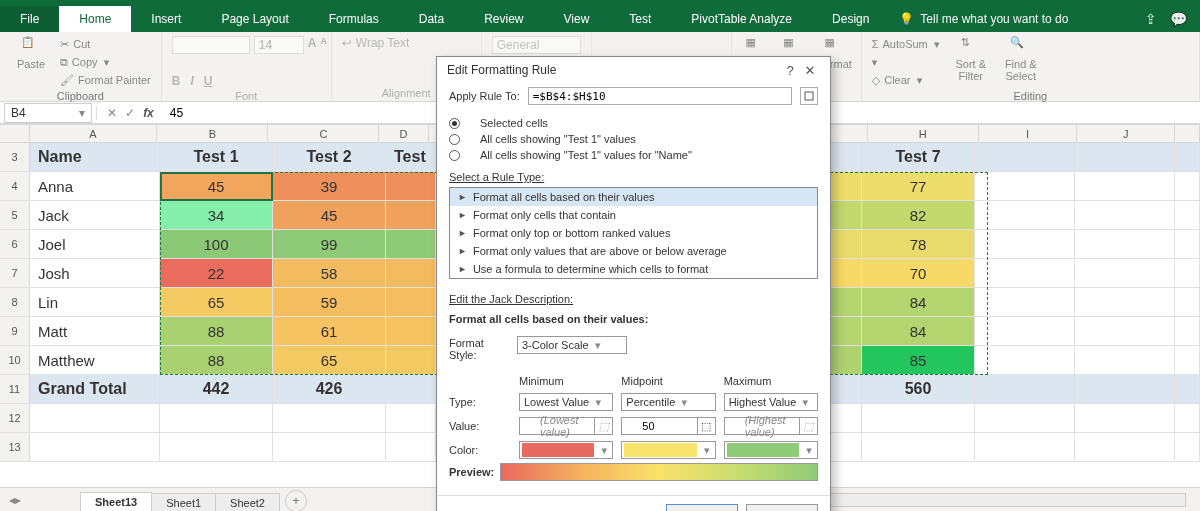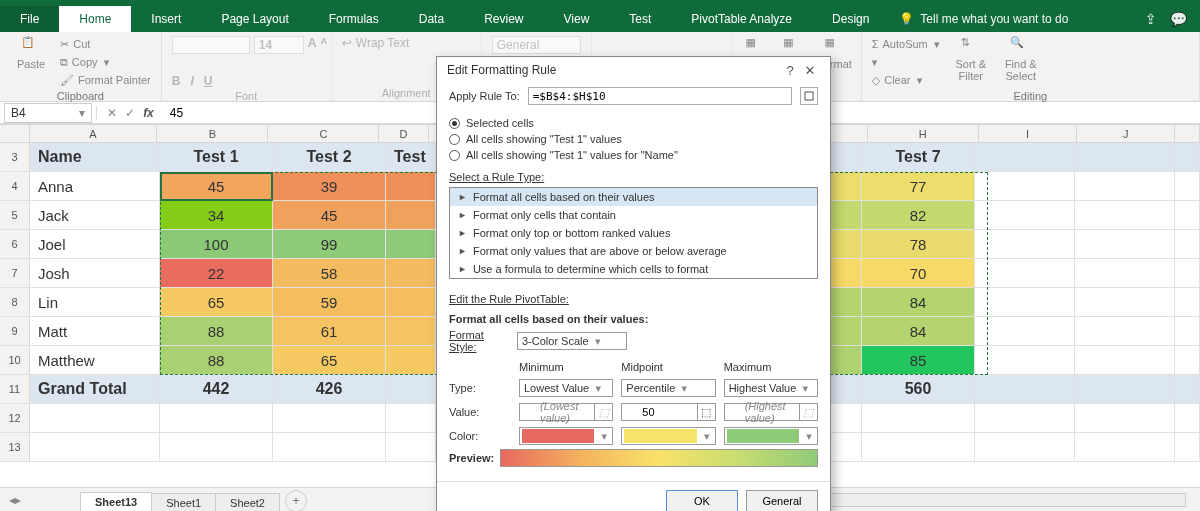--- a/index.html
+++ b/index.html
@@ -63,34 +63,34 @@
   
   .dialog { position:absolute; left:436px; top:56px; width:395px; background:#fff; border:1px solid #888; box-shadow:4px 4px 10px rgba(0,0,0,.25); z-index:50; font-size:11px; color:#333;}
   .dialog .dtitle { display:flex; align-items:center; height:26px; padding:0 10px; font-size:12px;}
   .dialog .dtitle .sp{flex:1;}
   .dialog .dtitle .btnx{ width:20px; text-align:center; font-size:13px; color:#555; cursor:pointer;}
   .dsec { padding:6px 12px 2px 12px; }
   .dsec .lbl { text-decoration:underline; }
   .applyrow{ display:flex; align-items:center; gap:8px; padding:4px 12px;}
   .applyrow .txt{ flex:1; border:1px solid #aaa; height:18px; padding:0 4px; font-family:Consolas,monospace; font-size:11px;}
   .applyrow .rangeico{ width:18px; height:18px; border:1px solid #aaa; display:flex; align-items:center; justify-content:center;}
-  .radio { display:flex; align-items:center; gap:6px; padding:2px 0;}
+  .radio { display:flex; align-items:center; gap:20px; padding:2px 0;}
   .radio .bub{ width:11px; height:11px; border:1px solid #555; border-radius:50%; display:inline-flex; align-items:center; justify-content:center;}
   .radio.selected .bub::after{ content:''; width:5px; height:5px; background:#333; border-radius:50%;}
   .rulebox{ border:1px solid #888; margin:2px 12px 8px 12px;}
   .ruleitem{ padding:3px 8px; display:flex; align-items:center; gap:6px; font-size:11px;}
   .ruleitem.sel{ background:#d6e6f5;}
   .ruleitem .arw{ font-size:9px; color:#555;}
   .descr { padding:4px 12px 10px 12px;}
   .descr .hd{ font-weight:bold; padding:2px 0;}
   .formrow{ display:flex; align-items:center; gap:6px; padding:2px 0;}
-  .formrow .flabel{ width:62px; text-decoration:underline;}
+  .formrow .flabel{ width:62px; margin-top:8px;}
   .combo{ border:1px solid #999; background:#fff; height:18px; display:flex; align-items:center; padding:0 4px; font-size:11px;}
   .combo .drop{ margin-left:4px;}
-  .col3 { display:grid; grid-template-columns:62px 1fr 1fr 1fr; gap:6px 8px; align-items:center; margin-top:6px;}
+  .col3 { display:grid; grid-template-columns:62px 1fr 1fr 1fr; gap:6px 8px; align-items:center; margin-top:12px;}
   .col3 .thead{ font-size:11px; text-align:left;}
   .valbox{ border:1px solid #999; height:18px; display:flex; align-items:center; padding:0 20px; color:#888; font-style:italic; position:relative;}
   .valbox .rangeico{ position:absolute; right:0; top:0; width:18px; height:16px; border-left:1px solid #999; display:flex; align-items:center; justify-content:center;}
   .colorbox{ border:1px solid #999; height:18px; display:flex; align-items:center; position:relative;}
   .colorbox .swatch{ flex:1; height:14px; margin:0 18px 0 2px;}
   .colorbox .drop{ position:absolute; right:3px;}
   .preview{ display:flex; align-items:center; gap:6px; padding:4px 0;}
   .preview .bar{ flex:1; height:18px; border:1px solid #999; background:linear-gradient(90deg,#e8695f,#f3b25e,#f9e26a,#c8dd71,#8fca78);}
   .dbuttons{ display:flex; justify-content:flex-end; gap:8px; padding:8px 12px; border-top:1px solid #ddd;}
   .dbuttons button{ width:72px; height:22px; border:1px solid #999; background:#f0f0f0; font-size:11px;}
@@ -290,21 +290,21 @@
         <div class="cell  " style="flex: 1 1 0%;"></div>
         <div class="cell cG valcol " style="background: rgb(236, 221, 108);"></div>
         <div class="cell cH valcol " style="background: rgb(236, 221, 108);">77</div>
         <div class="cell cI "></div>
         <div class="cell cJ "></div>
         <div class="cell cK "></div>
       </div>
       <div class="row ">
         <div class="rh">5</div>
         <div class="cell cA namecol ">Jack</div>
-        <div class="cell cB valcol " style="background: #84cc16;">34</div>
+        <div class="cell cB valcol " style="background: #86efac;">34</div>
         <div class="cell cC valcol " style="background: rgb(240, 162, 93);">45</div>
         <div class="cell cD valcol " style="background: rgb(240, 162, 93);"></div>
         <div class="cell  " style="flex: 1 1 0%;"></div>
         <div class="cell cG valcol " style="background: rgb(195, 217, 110);"></div>
         <div class="cell cH valcol " style="background: rgb(195, 217, 110);">82</div>
         <div class="cell cI "></div>
         <div class="cell cJ "></div>
         <div class="cell cK "></div>
       </div>
       <div class="row ">
@@ -464,21 +464,21 @@
       </div>
     <div class="ruleitem">
         <span class="arw">►</span>
         <span>Format only values that are above or below average</span>
       </div>
     <div class="ruleitem">
         <span class="arw">►</span>
         <span>Use a formula to determine which cells to format</span>
       </div>
   </div>
-  <div class="dsec"><span class="lbl">Edit the Rule PivotTable:</span></div>
+  <div class="dsec"><span class="lbl">Edit the Jack Description:</span></div>
   <div class="descr">
     <div class="hd">Format all cells based on their values:</div>
     <div class="formrow">
       <span class="flabel">Format Style:</span>
       <div class="combo" style="width:110px;">
           <span>3-Color Scale</span>
           <span class="drop">▾</span>
         </div>
     </div>
     <div class="col3">

